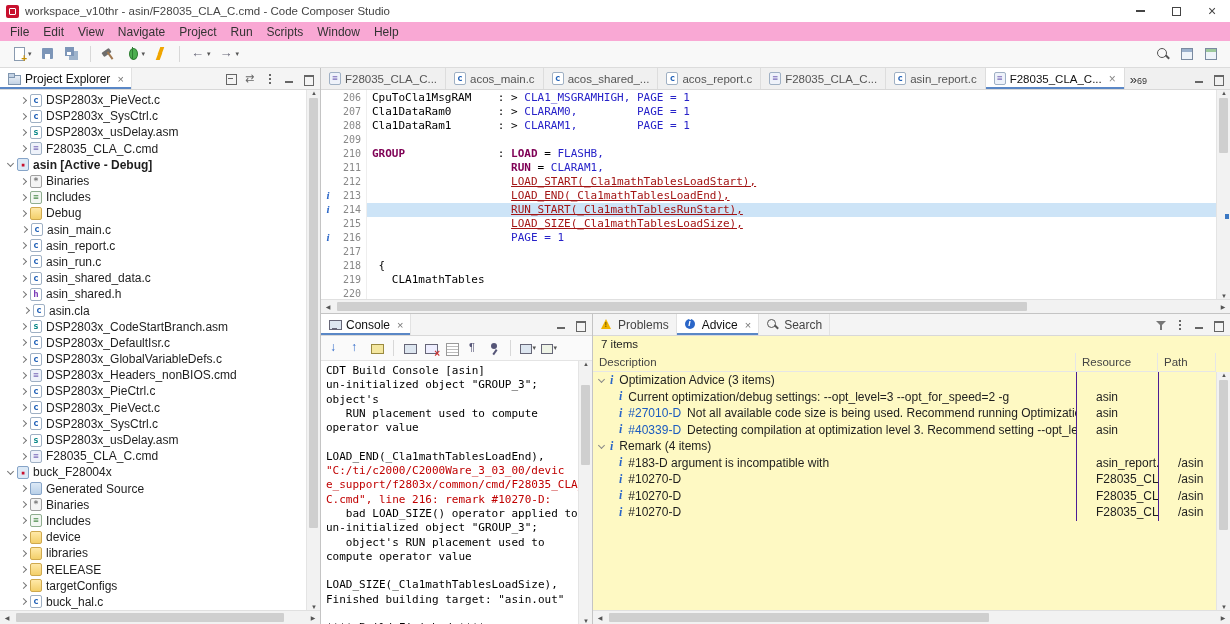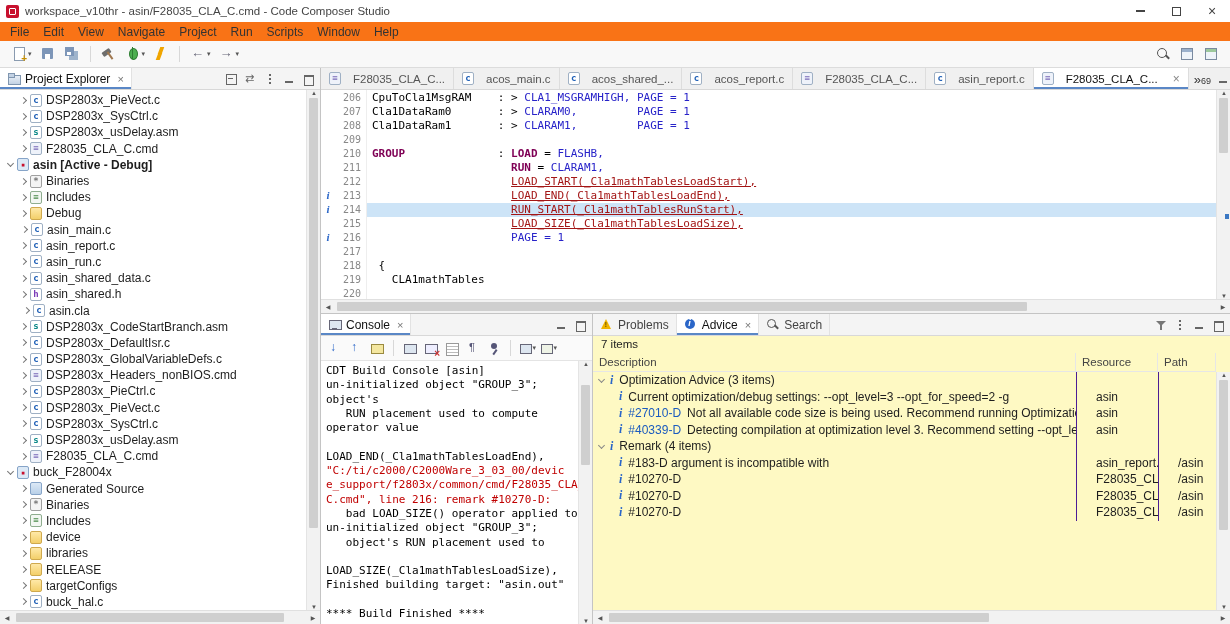--- a/index.html
+++ b/index.html
@@ -9,21 +9,21 @@
 
 
 .titlebar{height:22px;display:flex;align-items:center;background:#fff;padding-left:6px;gap:6px}
 .applogo{width:13px;height:13px;background:#c8102e;border-radius:2px;position:relative;flex:none}
 .applogo::after{content:"";position:absolute;inset:3px;border:1.5px solid #fff;border-radius:1px}
 .title-text{font-size:11.5px;color:#444;white-space:nowrap}
 .wincontrols{margin-left:auto;display:flex;height:100%}
 .winbtn{width:36px;display:flex;align-items:center;justify-content:center;color:#444;font-size:14px}
 .gl-min{width:9px;height:1.5px;background:#444;display:block}
 .gl-max{width:9px;height:9px;border:1px solid #444;display:block}
-.menubar{height:19px;display:flex;align-items:center;background:#f97316;color:#333;padding-left:3px}
+.menubar{height:19px;display:flex;align-items:center;background:#f9a8d4;color:#333;padding-left:3px}
 .menu-item{padding:1px 7px;border-radius:2px;white-space:nowrap}
 .toolbar{height:27px;background:#f8f8f8;border-bottom:1px solid #dcdcdc;display:flex;align-items:center;justify-content:space-between;padding:0 8px}
 .tb-left,.tb-right{display:flex;align-items:center;gap:2px}
 .tb-btn{height:22px;display:flex;align-items:center;padding:2px 3px;border-radius:2px}
 .caret{font-size:7px;color:#555;margin-left:1px}
 .tb-sep{width:1px;height:16px;background:#d8d8d8;margin:0 5px}
 .tbi{width:16px;height:16px;position:relative;display:block}
 .tbi-new-dropdown::before{content:"";position:absolute;left:3px;top:1px;width:9px;height:12px;background:#fff;border:1px solid #8a9bb0}
 .tbi-new-dropdown::after{content:"+";position:absolute;right:0;bottom:-2px;color:#c89000;font-weight:bold;font-size:10px}
 .tbi-save::before{content:"";position:absolute;left:2px;top:2px;width:11px;height:11px;background:#7d96b8;border-radius:1px}
@@ -108,21 +108,21 @@
 .scroll-marker{position:absolute;right:1px;width:4px;height:5px;background:#3b78c3}
 .hscroll{height:14px;background:#f2f2f2;border-top:1px solid #e0e0e0;display:flex;align-items:stretch;flex:none}
 .htrack{flex:1;position:relative}
 .hthumb{position:absolute;top:2px;bottom:2px;background:#cfcfcf;border-radius:1px}
 .sarrow{width:14px;font-size:6px;color:#555;display:flex;align-items:center;justify-content:center;flex:none}
 
 
 .right{flex:1;display:flex;flex-direction:column;min-width:0}
 .editor-area{height:246px;background:#fff;border-bottom:1px solid #c4c4c4;display:flex;flex-direction:column;flex:none}
 .edittabs{height:22px;background:#f0f0f0;border-bottom:1px solid #d8d8d8;display:flex;align-items:stretch;flex:none}
-.etab{display:flex;align-items:center;gap:12px;padding:0 8px;font-size:11.5px;color:#555;border-right:1px solid #ddd;white-space:nowrap}
+.etab{display:flex;align-items:center;gap:4px;padding:0 8px;font-size:11.5px;color:#555;border-right:1px solid #ddd;white-space:nowrap}
 .etab.active{background:#fff;color:#111;box-shadow:inset 0 -2px 0 #5a87c6}
 .etab-x{color:#888;margin-left:3px;font-size:12px}
 .tab-overflow{display:flex;align-items:flex-end;padding:0 5px 2px;font-size:13px;color:#333}
 .ovf{font-size:9px;padding-bottom:1px}
 .spacer{flex:1}
 .editor-body{flex:1;display:flex;min-height:0}
 .gutter{width:46px;border-right:1px solid #eee;flex:none;padding-top:1px;font:10px/14px "DejaVu Sans Mono",monospace;color:#888}
 .gut-row{height:14px;display:flex;align-items:center}
 .gmark{width:14px;text-align:center}
 .gnum{flex:1;text-align:right;padding-right:5px}
@@ -646,20 +646,21 @@
                 <div class="con-line c-p">   RUN placement used to compute</div>
                 <div class="con-line c-p">operator value</div>
                 <div class="con-line c-p"></div>
                 <div class="con-line c-p">LOAD_END(_Cla1mathTablesLoadEnd),</div>
                 <div class="con-line c-r">"C:/ti/c2000/C2000Ware_3_03_00/devic</div>
                 <div class="con-line c-r">e_support/f2803x/common/cmd/F28035_CLA_</div>
                 <div class="con-line c-r">C.cmd", line 216: remark #10270-D:</div>
                 <div class="con-line c-p">   bad LOAD_SIZE() operator applied to</div>
                 <div class="con-line c-p">un-initialized object "GROUP_3";</div>
                 <div class="con-line c-p">   object's RUN placement used to</div>
+                <div class="con-line c-p">compute operator value</div>
                 <div class="con-line c-p"></div>
                 <div class="con-line c-p">LOAD_SIZE(_Cla1mathTablesLoadSize),</div>
                 <div class="con-line c-p">Finished building target: "asin.out"</div>
                 <div class="con-line c-p"></div>
                 <div class="con-line c-p">**** Build Finished ****</div>
               </div>
             <div class="vscroll">
               <div class="sarrow">▲</div>
               <div class="vtrack">
                   <div class="vthumb" style="top:18px;height:80px"></div>

